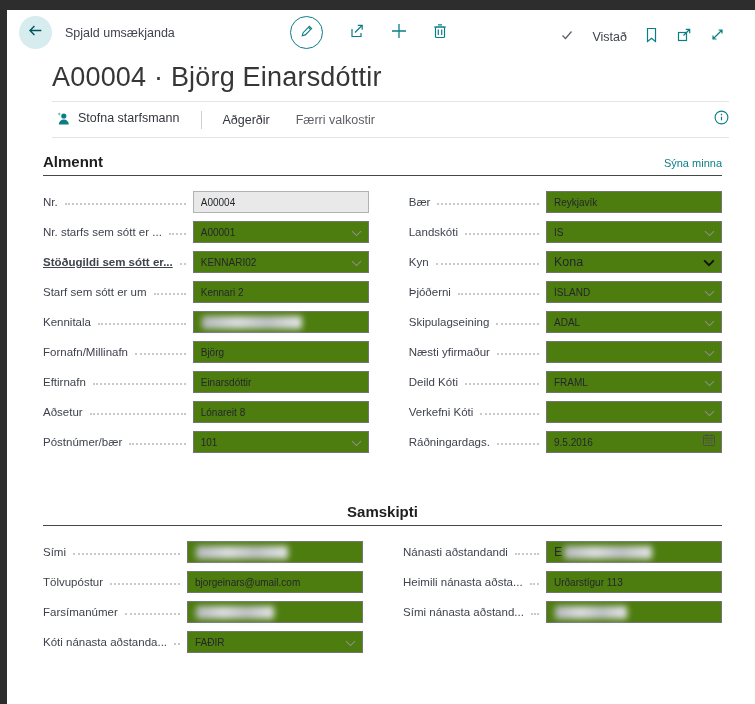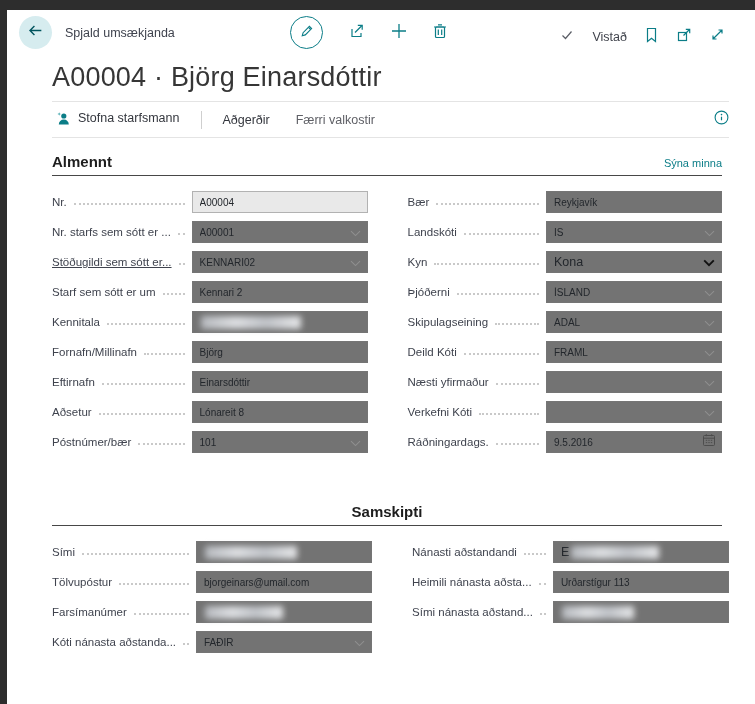--- a/index.html
+++ b/index.html
@@ -30,33 +30,33 @@
   
   .abar{margin:8px 26px 0 45px;height:35px;border-top:1px solid #e4e4e4;border-bottom:1px solid #e4e4e4;
     display:flex;align-items:center;}
   .abar-item{display:flex;align-items:flex-start;gap:7px;font-size:12.5px;color:#33363d;cursor:pointer;padding:0 4px;}
   .abar-item.gray{color:#5f6066;}
   .abar-div{width:1px;height:18px;background:#cfcfcf;margin:0 16px 0 18px;}
   .abar-gap{width:18px;}
   .abar-info{margin-left:auto;cursor:pointer;display:flex;align-items:center;}
 
   
-  .content{padding:0 33px 0 45px;}
+  .content{padding:0 33px 0 36px;}
   .section-hd{display:flex;align-items:baseline;justify-content:space-between;margin-top:15px;}
   .section-hd.s2{margin-top:42px;justify-content:center;}
   .section-title{font-size:15px;font-weight:700;color:#1e1e1e;}
   .section-link{font-size:11px;color:#0b7d87;cursor:pointer;}
   .section-rule{border-bottom:1px solid #474747;margin-top:5px;margin-bottom:15px;}
 
   .fgrid{display:grid;grid-template-columns:1fr 1fr;column-gap:40px;}
   .row{display:flex;align-items:center;height:22px;margin-bottom:8px;}
   .flabel{font-size:11.5px;color:#3f434e;white-space:nowrap;flex:0 0 auto;}
-  .flabel.link-label{text-decoration:underline;cursor:pointer;}
+  .flabel.link-label{text-decoration:underline;cursor:pointer;font-weight:bold;}
   .leader{flex:1 1 auto;border-bottom:2px dotted #c9c9c9;height:9px;margin:0 7px 5px 7px;min-width:6px;}
-  .ctrl{flex:0 0 176px;height:22px;box-sizing:border-box;border:1px solid #757575;background:#737373;
+  .ctrl{flex:0 0 176px;height:22px;box-sizing:border-box;border:1px solid #757575;background:#4d7c0f;
     display:flex;align-items:center;}
   .ctrl input{border:0;outline:0;flex:1 1 auto;min-width:0;height:100%;padding:0 2px 0 7px;
     font-family:"Liberation Sans",sans-serif;font-size:10px;color:#23272c;background:transparent;}
   .ctrl.disabled{background:#e9e9e9;border-color:#b2b2b2;}
   .chev{flex:0 0 auto;margin-right:6px;}
   .selval{flex:1 1 auto;font-size:12.5px;color:#23272c;padding-left:7px;}
   .cal{flex:0 0 auto;margin-right:5px;}
   .blob{height:13px;border-radius:2px;margin-left:8px;filter:blur(3px);
     background:linear-gradient(90deg,#b6b9be,#dcdee1 35%,#bfc2c7 65%,#e6e7e9);}
   .w95{width:100px;} .w90{width:92px;} .w85{width:88px;} .w80{width:78px;} .w70{width:72px;}
@@ -325,35 +325,35 @@
           <span class="leader"></span>
           <div class="ctrl">
             <input value="ADAL" style="">
             <span class="chev"><svg width="11" height="7" viewBox="0 0 11 7">
                   <polyline points="1,1.2 5.5,5.6 10,1.2" fill="none" stroke="#8f8f8f" stroke-width="1.1"></polyline>
                 </svg></span>
           </div>
         </div>
 
         <div class="row">
+          <span class="flabel">Næsti yfirmaður</span>
+          <span class="leader"></span>
+          <div class="ctrl">
+            <input value="" style="">
+            <span class="chev"><svg width="11" height="7" viewBox="0 0 11 7">
+                  <polyline points="1,1.2 5.5,5.6 10,1.2" fill="none" stroke="#8f8f8f" stroke-width="1.1"></polyline>
+                </svg></span>
+          </div>
+        </div>
+
+        <div class="row">
           <span class="flabel">Deild Kóti</span>
           <span class="leader"></span>
           <div class="ctrl">
             <input value="FRAML" style="">
-            <span class="chev"><svg width="11" height="7" viewBox="0 0 11 7">
-                  <polyline points="1,1.2 5.5,5.6 10,1.2" fill="none" stroke="#8f8f8f" stroke-width="1.1"></polyline>
-                </svg></span>
-          </div>
-        </div>
-
-        <div class="row">
-          <span class="flabel">Næsti yfirmaður</span>
-          <span class="leader"></span>
-          <div class="ctrl">
-            <input value="" style="">
             <span class="chev"><svg width="11" height="7" viewBox="0 0 11 7">
                   <polyline points="1,1.2 5.5,5.6 10,1.2" fill="none" stroke="#8f8f8f" stroke-width="1.1"></polyline>
                 </svg></span>
           </div>
         </div>
 
         <div class="row">
           <span class="flabel">Verkefni Kóti</span>
           <span class="leader"></span>
           <div class="ctrl">

